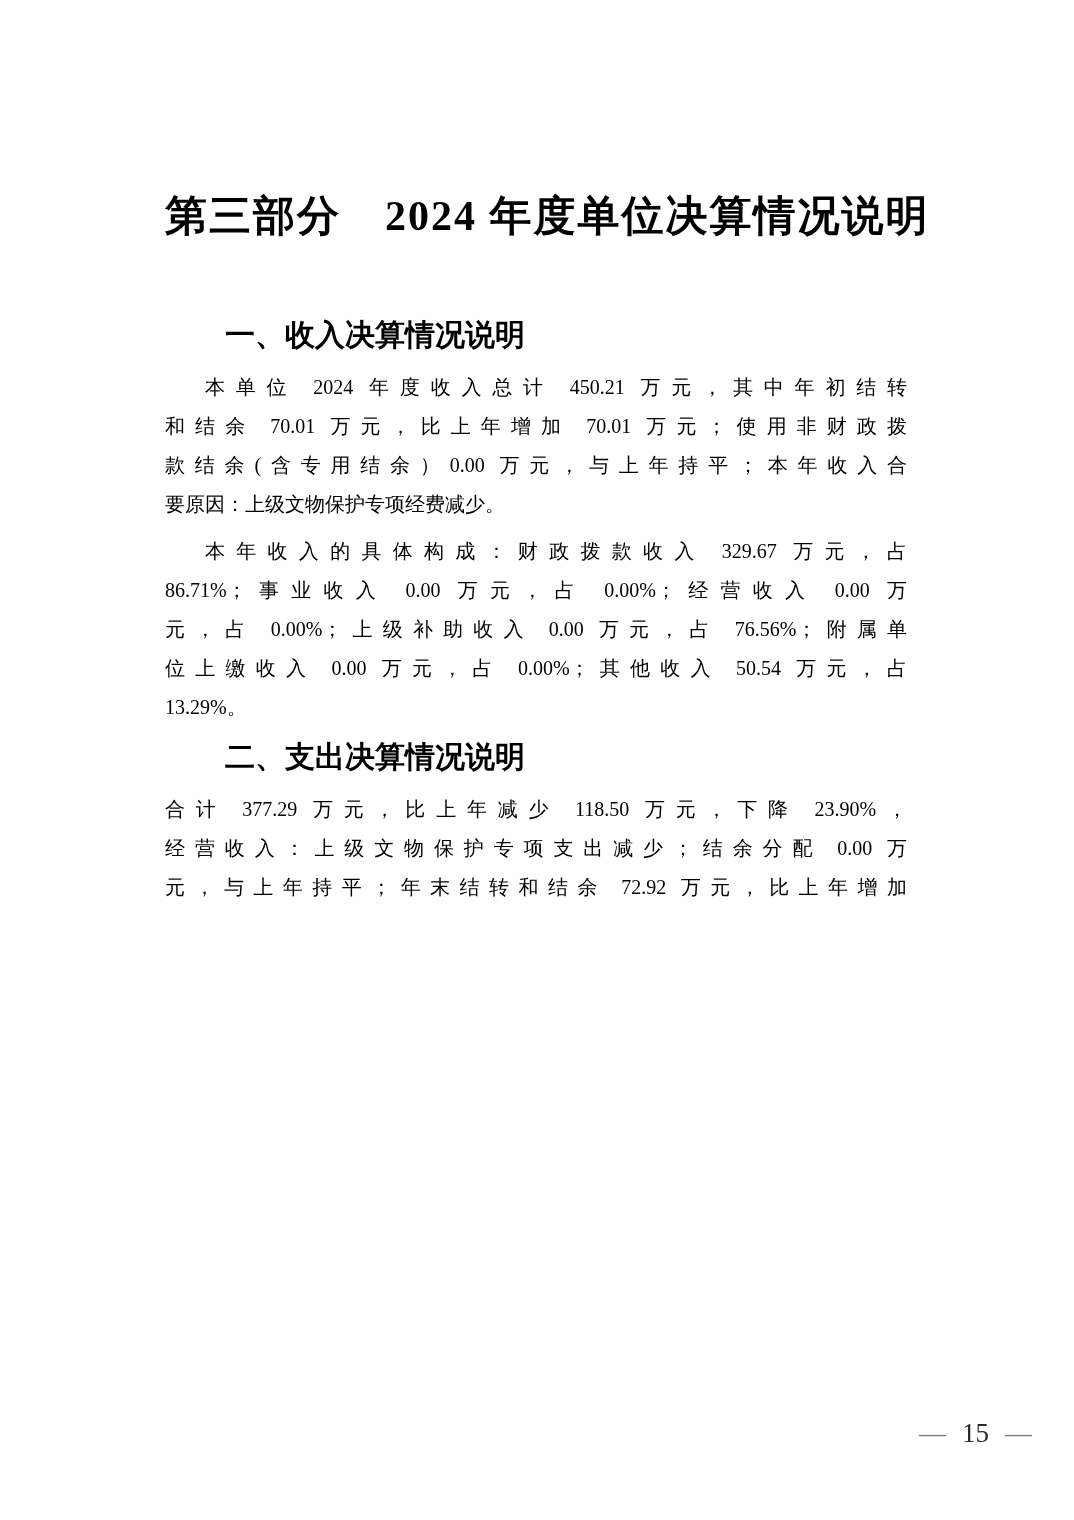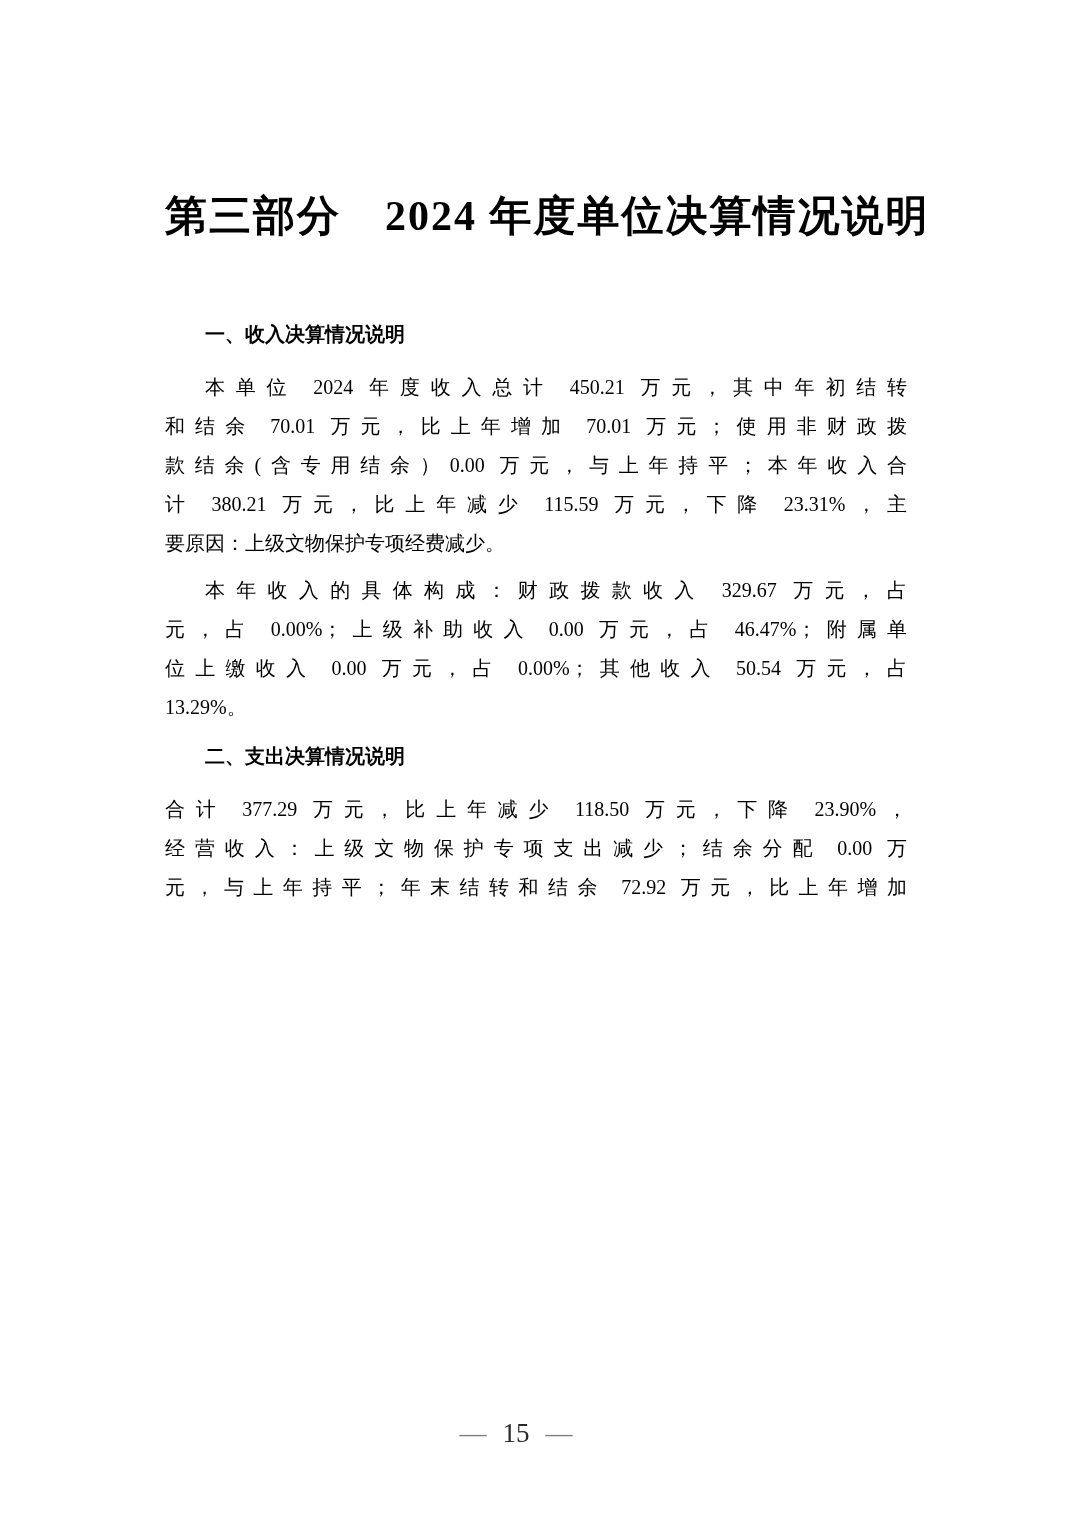--- a/index.html
+++ b/index.html
@@ -27,21 +27,21 @@
     font-size: 42px;
     line-height: 52px;
     font-weight: bold;
     text-align: center;
     letter-spacing: 2px;
     white-space: nowrap;
     font-family: "Liberation Serif", "DejaVu Serif", serif;
   }
   .sec-heading {
     margin: 2px 0 0 0;
-    font-size: 20px;
+    font-size: 30px;
     line-height: 55px;
     font-weight: bold;
     text-indent: 2em;
     font-family: "Liberation Sans", "DejaVu Sans", sans-serif;
   }
   .sec-heading.after-title {
     margin-top: 65px;
   }
   .para {
     margin: 6px 0 0 0;
@@ -59,21 +59,21 @@
   }
   .line.last {
     text-align: right;
     text-align-last: left;
   }
   .footer {
     position: absolute;
     left: 0;
     top: 1416px;
     width: 100%;
-    text-align: center;
+    text-align: right;
     font-size: 27px;
     line-height: 34px;
     font-family: "Liberation Serif", "DejaVu Serif", serif;
   }
   .footer .dash {
     color: #7f7f7f;
   }
   .footer .pagenum {
     color: #2a2a2a;
     margin: 0 16px;
@@ -86,27 +86,27 @@
   <div class="content">
 
     <h1 class="doc-title">第三部分　2024 年度单位决算情况说明</h1>
 
     <h2 class="sec-heading after-title">一、收入决算情况说明</h2>
 
     <div class="para">
       <div class="line first">本单位 2024 年度收入总计 450.21 万元，其中年初结转</div>
       <div class="line">和结余 70.01 万元，比上年增加 70.01 万元；使用非财政拨</div>
       <div class="line">款结余(含专用结余）0.00 万元，与上年持平；本年收入合</div>
-      <div class="line">计 380.21 万元，比上年减少 115.59 万元，下降 23.31%，主</div>
       <div class="line last">要原因：上级文物保护专项经费减少。</div>
     </div>
 
     <div class="para gap8">
       <div class="line first">本年收入的具体构成：财政拨款收入 329.67 万元，占</div>
-      <div class="line">元，占 0.00%；上级补助收入 0.00 万元，占 46.47%；附属单</div>
+      <div class="line">86.71%；事业收入 0.00 万元，占 0.00%；经营收入 0.00 万</div>
+      <div class="line">元，占 0.00%；上级补助收入 0.00 万元，占 76.56%；附属单</div>
       <div class="line">位上缴收入 0.00 万元，占 0.00%；其他收入 50.54 万元，占</div>
       <div class="line last">13.29%。</div>
     </div>
 
     <h2 class="sec-heading">二、支出决算情况说明</h2>
 
     <div class="para">
       <div class="line">合计 377.29 万元，比上年减少 118.50 万元，下降 23.90%，</div>
       <div class="line">经营收入：上级文物保护专项支出减少；结余分配 0.00 万</div>
       <div class="line">元，与上年持平；年末结转和结余 72.92 万元，比上年增加</div>

